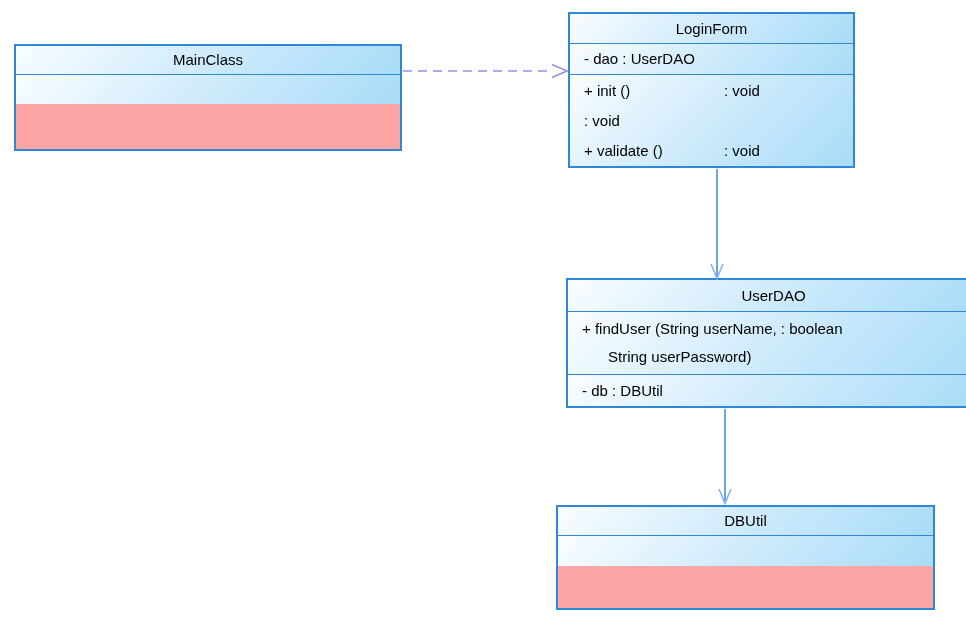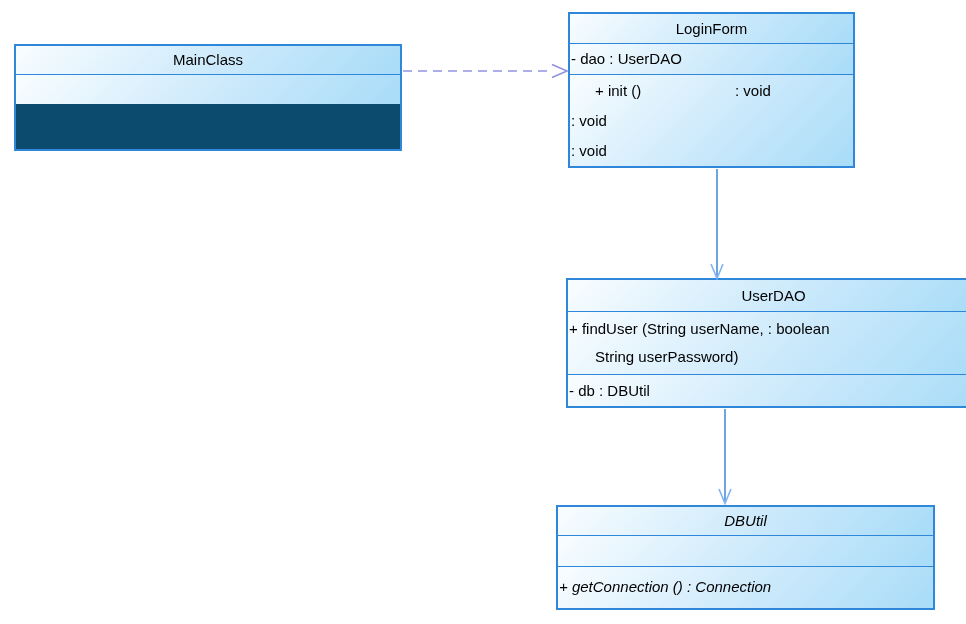--- a/index.html
+++ b/index.html
@@ -18,42 +18,42 @@
     inset: 0;
     z-index: 5;
     pointer-events: none;
   }
 
   .uml-class {
     position: absolute;
     z-index: 2;
     box-sizing: border-box;
     border: 2px solid var(--box-border, #2f87da);
-    background: #0c4a6e;
+    background: #fca5a5;
     font-size: 15px;
     line-height: 1.2;
   }
   .compartment {
     box-sizing: border-box;
     background: linear-gradient(135deg,
       var(--box-fill-light, #f9fdff) 0%,
       var(--box-fill-mid, #cbe9fb) 55%,
       var(--box-fill-dark, #a8dcf8) 100%);
     overflow: hidden;
     white-space: nowrap;
   }
   .c-title {
     text-align: center;
   }
   .c-attrs, .c-methods {
     border-top: 1px solid var(--box-border, #2f87da);
-    padding-left: 1px;
+    padding-left: 14px;
   }
   .m-line { display: flex; }
-  .m-sig { display: inline-block; width: 140px; margin-left: 24px; }
+  .m-sig { display: inline-block; width: 140px; }
   .indent { padding-left: 26px; }
 </style>
 </head>
 <body>
 
 <div class="canvas">
 
   <svg class="edges" width="966" height="624" viewBox="0 0 966 624">
 
     <g>
@@ -84,37 +84,35 @@
     </div>
     <div class="compartment c-methods" style="height:92px; line-height:30px; padding-top:1px;">
       <div class="m-line">
         <span class="m-sig">+ init ()</span>
         <span class="m-ret">: void</span>
       </div>
       <div class="m-line">
         <span class="m-ret">: void</span>
       </div>
       <div class="m-line">
+        <span class="m-sig">+ validate ()</span>
         <span class="m-ret">: void</span>
       </div>
     </div>
   </div>
 
   <div class="uml-class" style="left:530px; top:278px; width:415px; height:130px;margin-left:36px;">
     <div class="compartment c-title" style="height:31px; line-height:31px;">UserDAO</div>
     <div class="compartment c-methods" style="height:63px; line-height:28px; padding-top:3px;">
       <div>+ findUser (String userName, : boolean</div>
       <div class="indent">String userPassword)</div>
     </div>
     <div class="compartment c-attrs" style="height:32px; line-height:31px;">
       <div>- db : DBUtil</div>
     </div>
   </div>
 
-  <div class="uml-class" style="left:556px; top:505px; width:379px; height:105px;font-style:italic;">
+  <div class="uml-class" style="left:556px; top:505px; width:379px; height:105px;">
     <div class="compartment c-title" style="height:28px; line-height:28px;">DBUtil</div>
     <div class="compartment c-attrs" style="height:31px;"></div>
-    <div class="compartment c-methods" style="height:42px; line-height:40px;">
-      <div>+ getConnection () : Connection</div>
-    </div>
   </div>
 
 </div>
 
 </body></html>

